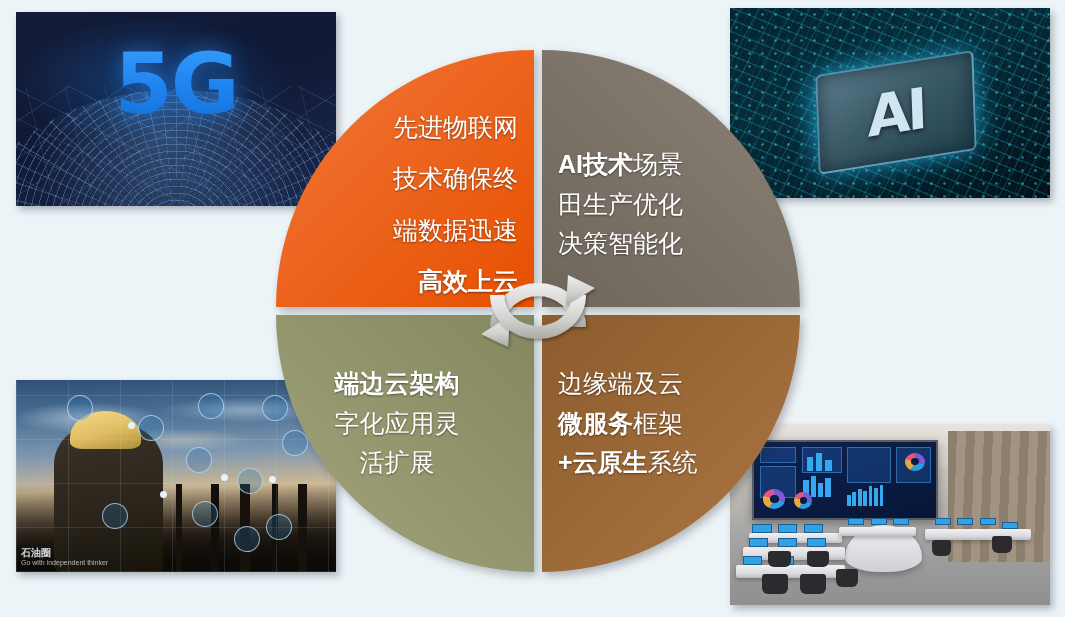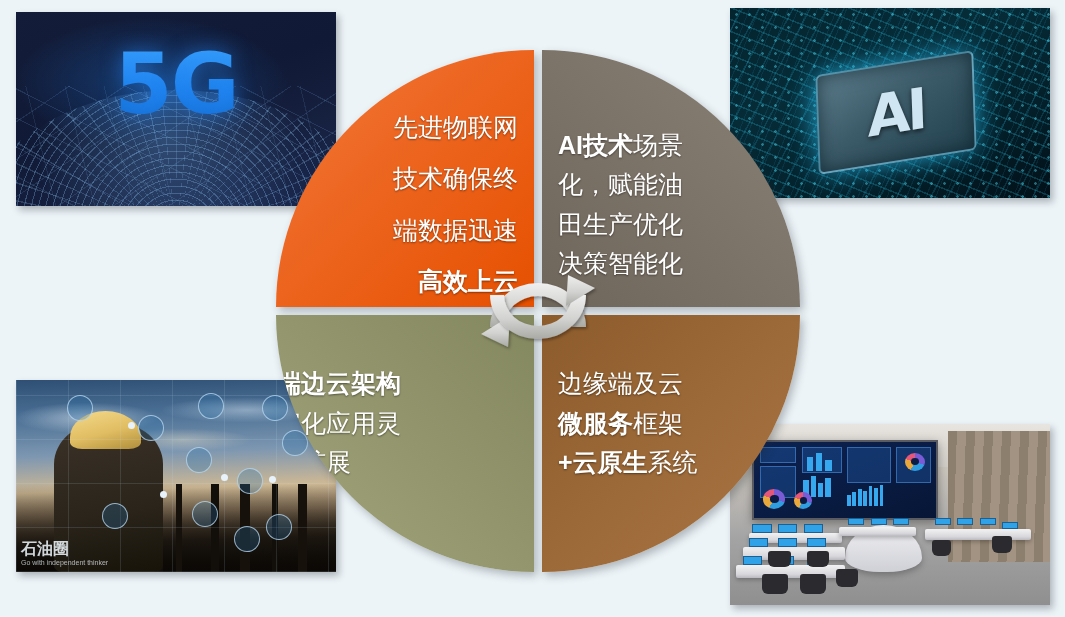--- a/index.html
+++ b/index.html
@@ -141,21 +141,21 @@
   #photo-worker .node {
     position:absolute; width:26px; height:26px; border-radius:50%;
     border:1.5px solid rgba(190,222,245,.75);
     background:rgba(40,110,170,.28);
   }
   #photo-worker .node.sm { width:7px; height:7px; background:#e8f2fa; border:none; }
   #photo-worker .wm {
     position:absolute; left:5px; bottom:4px;
     color:rgba(235,242,248,.88); font-size:9px; line-height:1.25;
   }
-  #photo-worker .wm .cn { font-size:16px; font-weight:bold; }
+  #photo-worker .wm .cn { font-size:10px; font-weight:bold; }
   #photo-worker .wm .en { font-size:7px; opacity:.8; }
 
   
   #photo-ctrl { left: 730px; top: 424px; width: 320px; height: 181px; }
   #photo-ctrl .room {
     position:absolute; inset:0;
     background:linear-gradient(180deg,#d8d4cd 0%,#c9c4bc 26%,#b9b6b2 42%,#a3a3a4 64%,#908f90 100%);
   }
   #photo-ctrl .ceiling {
     position:absolute; left:0; top:0; width:100%; height:24%;
@@ -214,21 +214,21 @@
     font-size:25px; line-height:1.58;
     text-shadow:0 1px 2px rgba(0,0,0,.45);
     white-space:nowrap;
   }
   .quad .txt .ln { display:block; }
   .quad .txt b { font-weight:bold; }
 
   
   #q-tl .txt { align-items:flex-end; padding-right:16px; padding-top:52px;gap:12px; }
   #q-tr .txt { align-items:flex-start; padding-left:16px; padding-top:52px; }
-  #q-bl .txt { align-items:flex-start; padding-right:16px; padding-bottom:40px; }
+  #q-bl .txt { align-items:center; padding-right:16px; padding-bottom:40px; }
   #q-br .txt { align-items:flex-start; padding-left:16px; padding-bottom:40px; }
 
   
   #cycle { position:absolute; left:0; top:0; width:100%; height:100%; pointer-events:none; }
 </style>
 </head>
 <body style="background: rgb(237, 244, 248);">
 
 <div id="stage" style="background: rgb(237, 244, 248);">
 
@@ -342,21 +342,20 @@
         <span class="ln">先进物联网</span>
         <span class="ln">技术确保终</span>
         <span class="ln">端数据迅速</span>
         <span class="ln"><b>高效上云</b></span>
       </div>
     </div>
 
     <div class="quad" id="q-tr" style="background: linear-gradient(225deg, rgb(139, 130, 119) 0%, rgb(111, 102, 91) 100%); margin-left: 48px;">
       <div class="txt">
         <span class="ln"><b>AI技术</b><span>场景</span></span>
-        <span class="ln">化，赋能油</span>
         <span class="ln">田生产优化</span>
         <span class="ln">决策智能化</span>
       </div>
     </div>
 
     <div class="quad" id="q-bl" style="background: linear-gradient(45deg, rgb(163, 164, 124) 0%, rgb(132, 136, 95) 100%);">
       <div class="txt">
         <span class="ln"><b>端边云架构</b></span>
         <span class="ln">字化应用灵</span>
         <span class="ln">活扩展</span>

